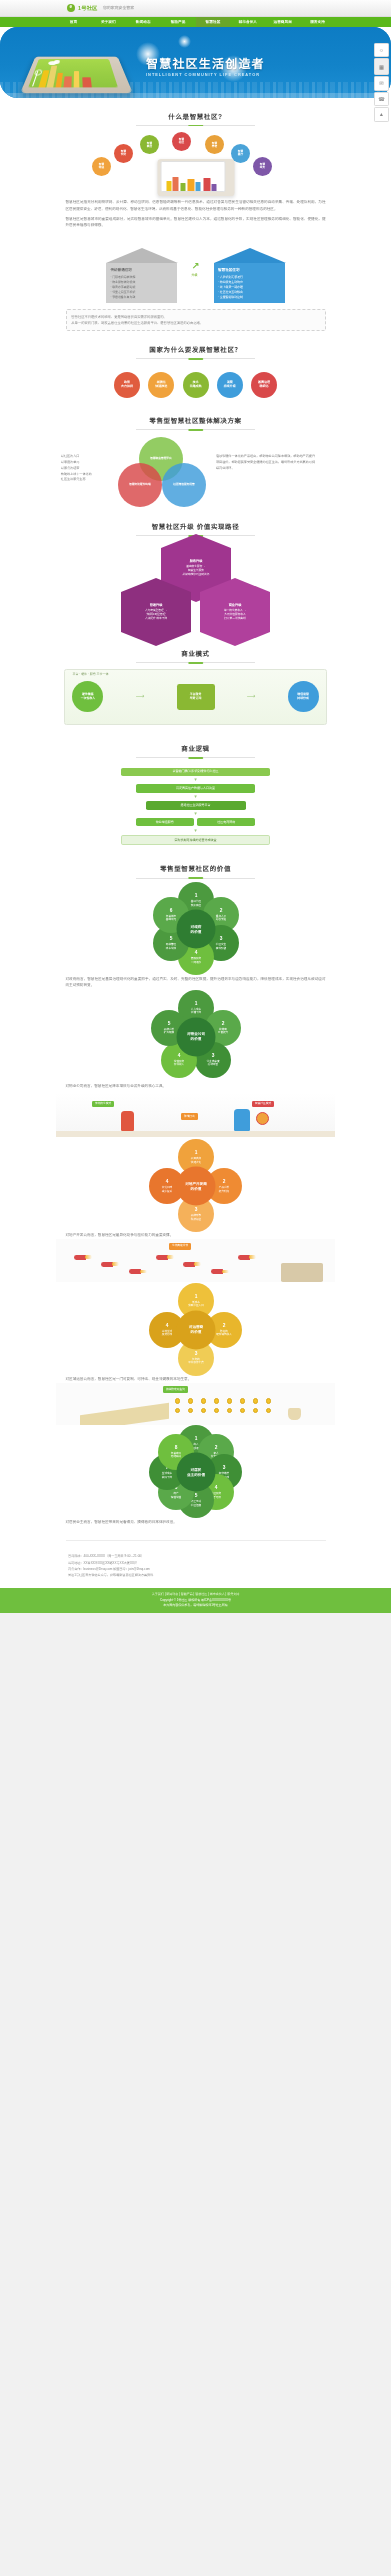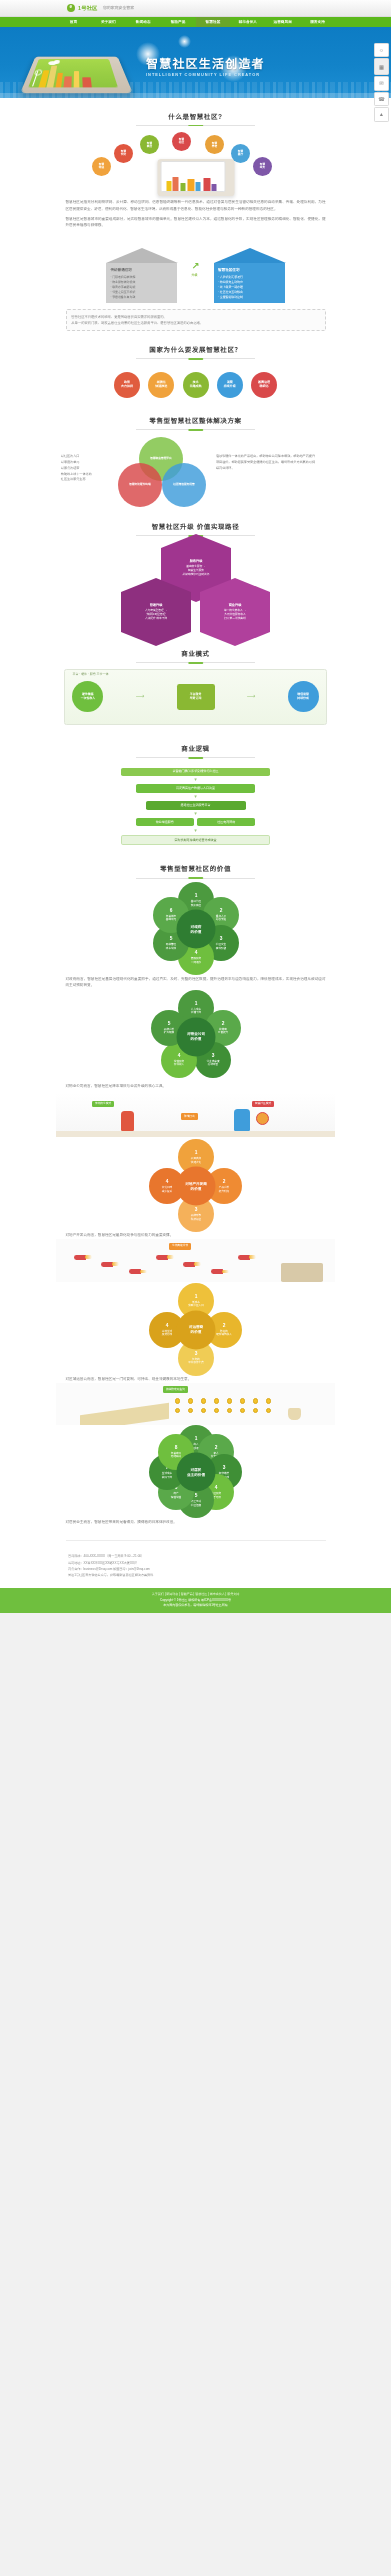--- a/index.html
+++ b/index.html
@@ -33,21 +33,21 @@
   .nav { height:10px; background:#5bb81c; display:flex; justify-content:center; }
   .nav-inner { width:279px; display:flex; }
   .nav-item {
     flex:1; text-align:center; color:#fff; font-size:3.6px; font-weight:bold;
     line-height:10px; cursor:pointer; letter-spacing:0.1px;
   }
   .nav-item.active { background:#6aa52b; }
 
   
   .hero {
-    height:71px; background:#0a78bf; position:relative; overflow:hidden;
+    height:71px; background:#0a78bf; position:relative; overflow:hidden;border-radius:18px;
   }
   .hero-sky { position:absolute; inset:0; background:linear-gradient(#0d7cc4 0%, #1283c9 55%, #1d8fd4 100%); }
   .hero-city {
     position:absolute; left:0; right:0; bottom:0; height:15.5px;
     background:
       repeating-linear-gradient(90deg,
         rgba(255,255,255,.16) 0px, rgba(255,255,255,.16) 3px,
         transparent 3px, transparent 5.3px,
         rgba(255,255,255,.10) 5.3px, rgba(255,255,255,.10) 10px,
         transparent 10px, transparent 13px);

